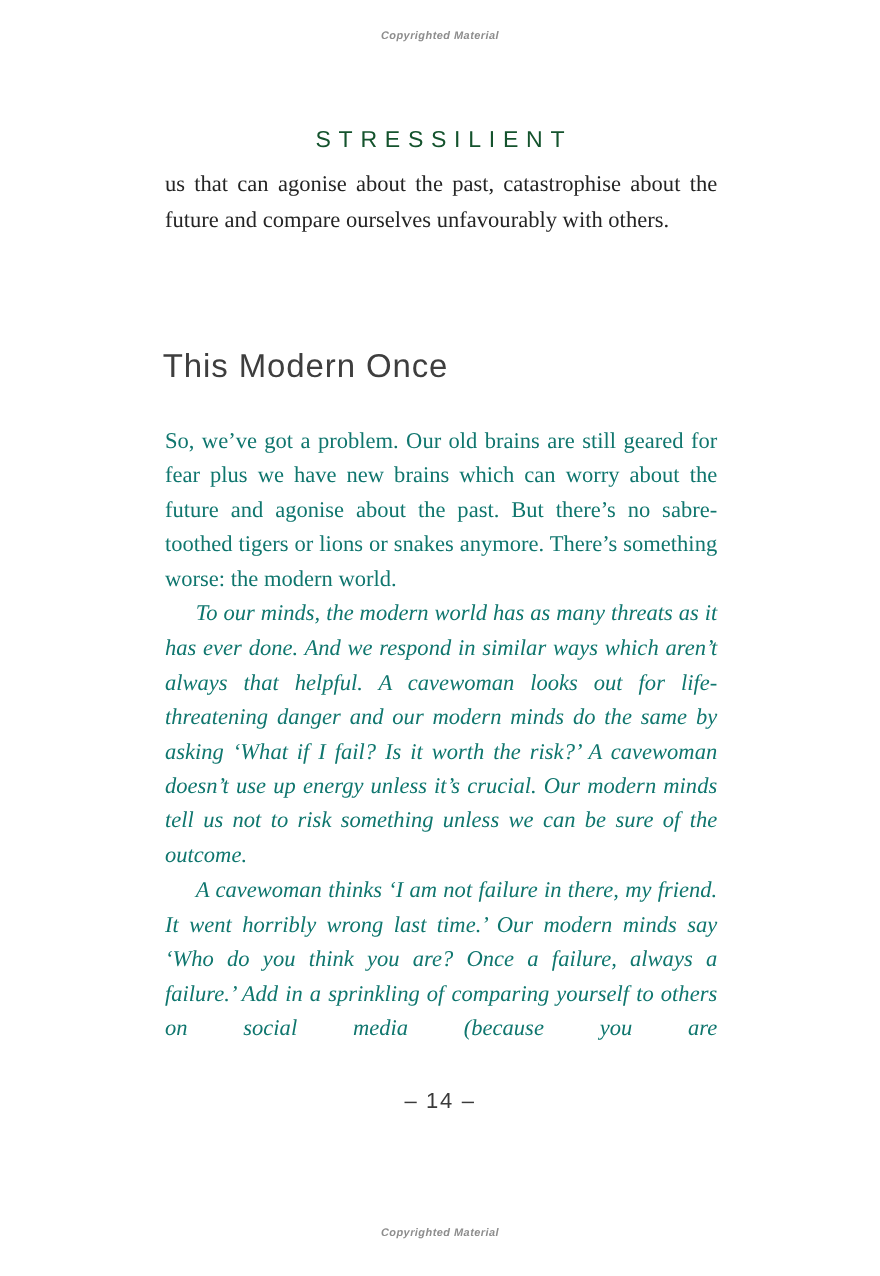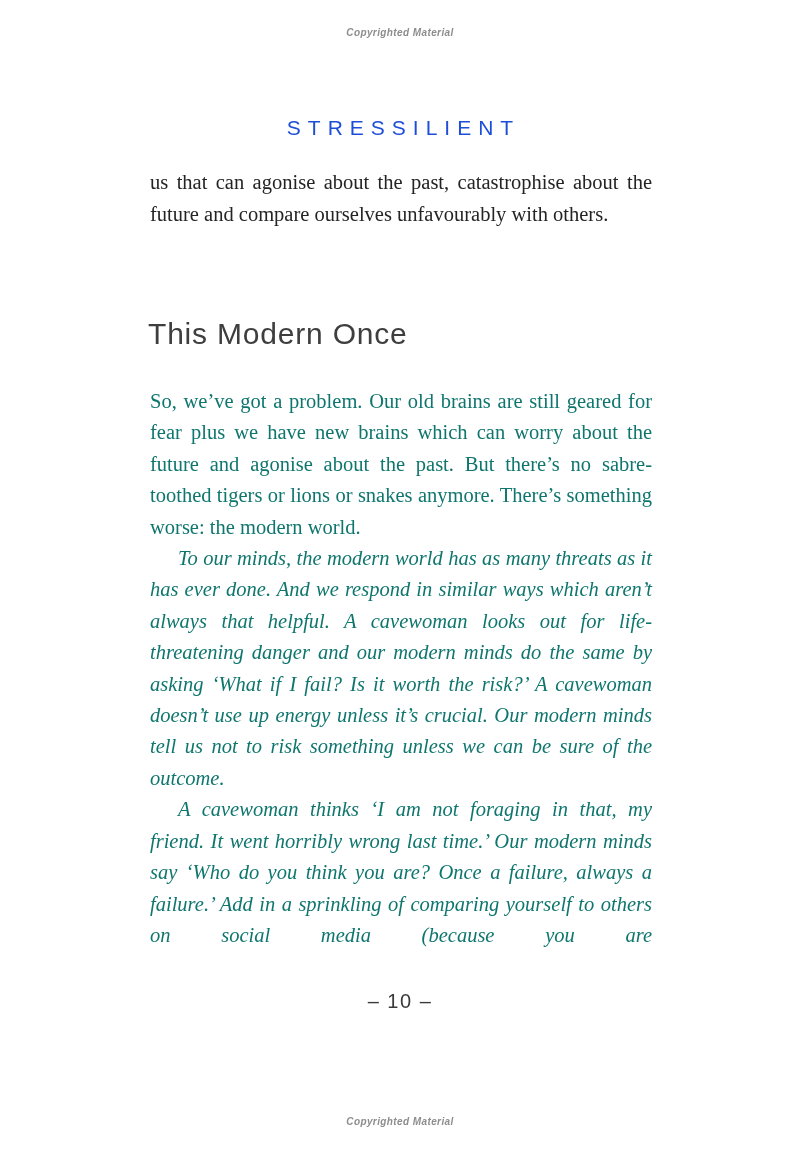--- a/index.html
+++ b/index.html
@@ -29,26 +29,26 @@
     position: absolute;
     top: 116px;
     left: 0;
     width: 100%;
     text-align: center;
     font-family: "Liberation Sans", sans-serif;
     font-weight: 300;
     font-size: 21px;
     letter-spacing: 7px;
     text-indent: 7px;
-    color: #1d4ed8;
+    color: #14532d;
     margin: 0;
   }
   .lead-paragraph {
     position: absolute;
-    top: 167px;
+    top: 153px;
     left: 150px;
     width: 502px;
     font-size: 20.5px;
     line-height: 31.5px;
     text-align: justify;
     color: #242424;
     margin: 0;
   }
   .section-heading {
     position: absolute;
@@ -93,18 +93,18 @@
 
 <div class="running-header">STRESSILIENT</div>
 
 <p class="lead-paragraph">us that can agonise about the past, catastrophise about the future and compare ourselves unfavourably with others.</p>
 
 <h1 class="section-heading">This Modern Once</h1>
 
 <div class="body-block">
   <p>So, we’ve got a problem. Our old brains are still geared for fear plus we have new brains which can worry about the future and agonise about the past. But there’s no sabre-toothed tigers or lions or snakes anymore. There’s something worse: the modern world.</p>
   <p class="indent">To our minds, the modern world has as many threats as it has ever done. And we respond in similar ways which aren’t always that helpful. A cavewoman looks out for life-threatening danger and our modern minds do the same by asking ‘What if I fail? Is it worth the risk?’ A cavewoman doesn’t use up energy unless it’s crucial. Our modern minds tell us not to risk something unless we can be sure of the outcome.</p>
-  <p class="indent continues">A cavewoman thinks ‘I am not foraging in that, my friend. It went horribly wrong last time.’ Our modern minds say ‘Who do you think you are? Once a failure, always a failure.’ Add in a sprinkling of comparing yourself to others on social media (because you are</p>
+  <p class="indent continues">A cavewoman thinks ‘I am not failure in there, my friend. It went horribly wrong last time.’ Our modern minds say ‘Who do you think you are? Once a failure, always a failure.’ Add in a sprinkling of comparing yourself to others on social media (because you are</p>
 </div>
 
-<div class="page-number">– 10 –</div>
+<div class="page-number">– 14 –</div>
 
 <div id="copyright-bottom" class="copyright">Copyrighted Material</div>
 
 </body></html>

